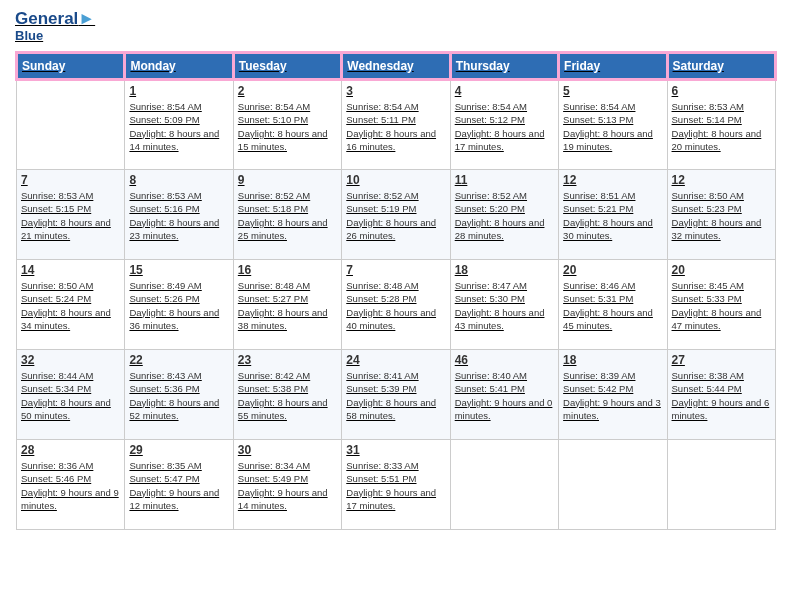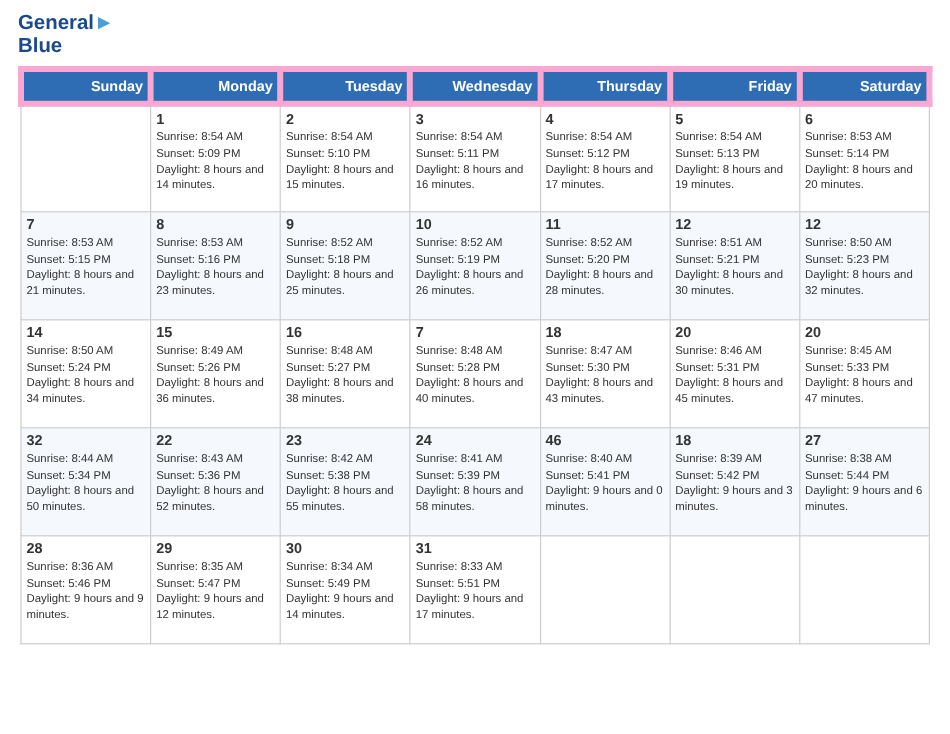--- a/index.html
+++ b/index.html
@@ -7,20 +7,21 @@
       width: 792px;
       height: 612px;
       font-family: Arial, sans-serif;
       background: #fff;
       overflow: hidden;
     }
     .page {
       width: 792px;
       height: 612px;
       padding: 10px 15px;
+      text-decoration: underline;
     }
     .header {
       display: flex;
       justify-content: space-between;
       align-items: flex-start;
       margin-bottom: 8px;
     }
     .logo {
       display: flex;
       align-items: center;
@@ -42,22 +43,22 @@
       width: 100%;
       border-collapse: collapse;
       table-layout: fixed;
     }
     th {
       background-color: #2e6db4;
       color: white;
       font-size: 12px;
       font-weight: bold;
       padding: 5px 4px;
-      text-align: right;
-      border: 5px solid #f9a8d4;
+      text-align: left;
+      border: 3px solid #f9a8d4;
     }
     td {
       border: 1px solid #ccc;
       vertical-align: top;
       padding: 3px 4px;
       height: 90px;
       width: calc(100% / 7);
     }
     .day-number {
       font-size: 12px;
@@ -79,21 +80,21 @@
     }
   </style>
 </head>
 <body>
 
 <div class="page">
   <div class="header">
     <div class="logo">
   <div style="line-height:1.1;">
     <div style="font-size:17px;font-weight:bold;color:#1a4a8a;">General<span style="color:#4a9fd4;">►</span></div>
-    <div style="font-size:17px;font-weight:bold;color:#1a4a8a;">Blue</div>
+    <div style="font-size:13px;font-weight:bold;color:#1a4a8a;">Blue</div>
   </div>
 </div>
     <div class="title-area">
       <div class="month-title"></div>
       <div class="subtitle"></div>
     </div>
   </div>
 
   <table>
     <thead>

